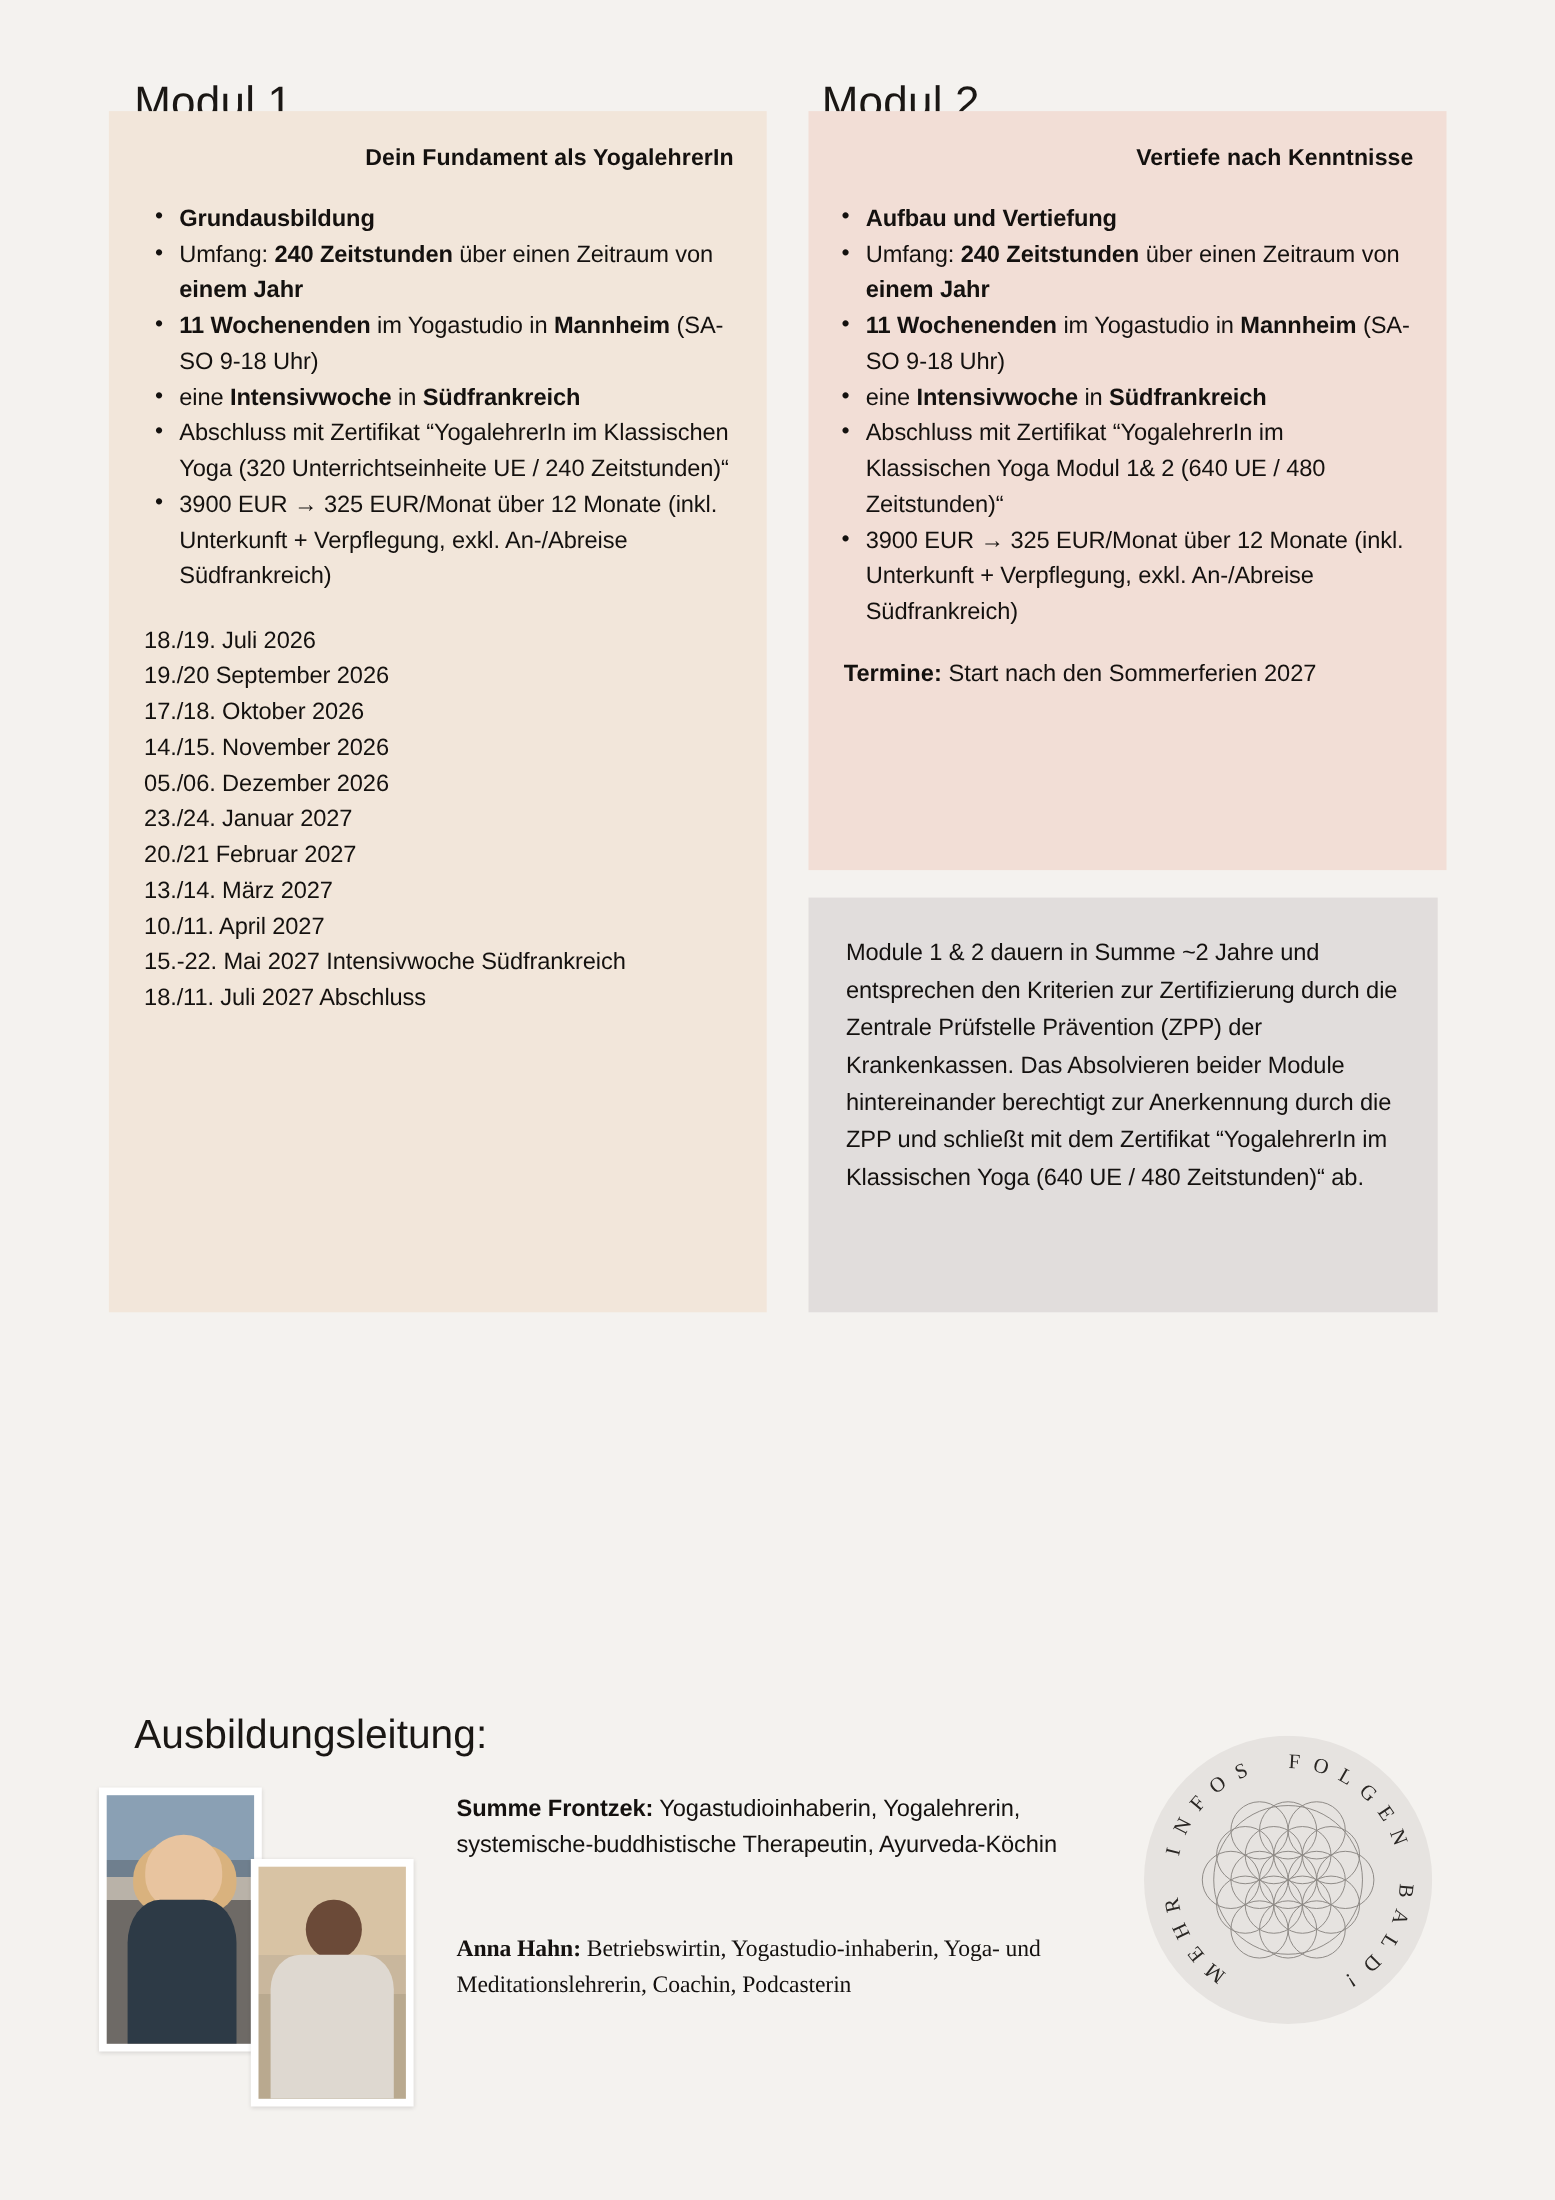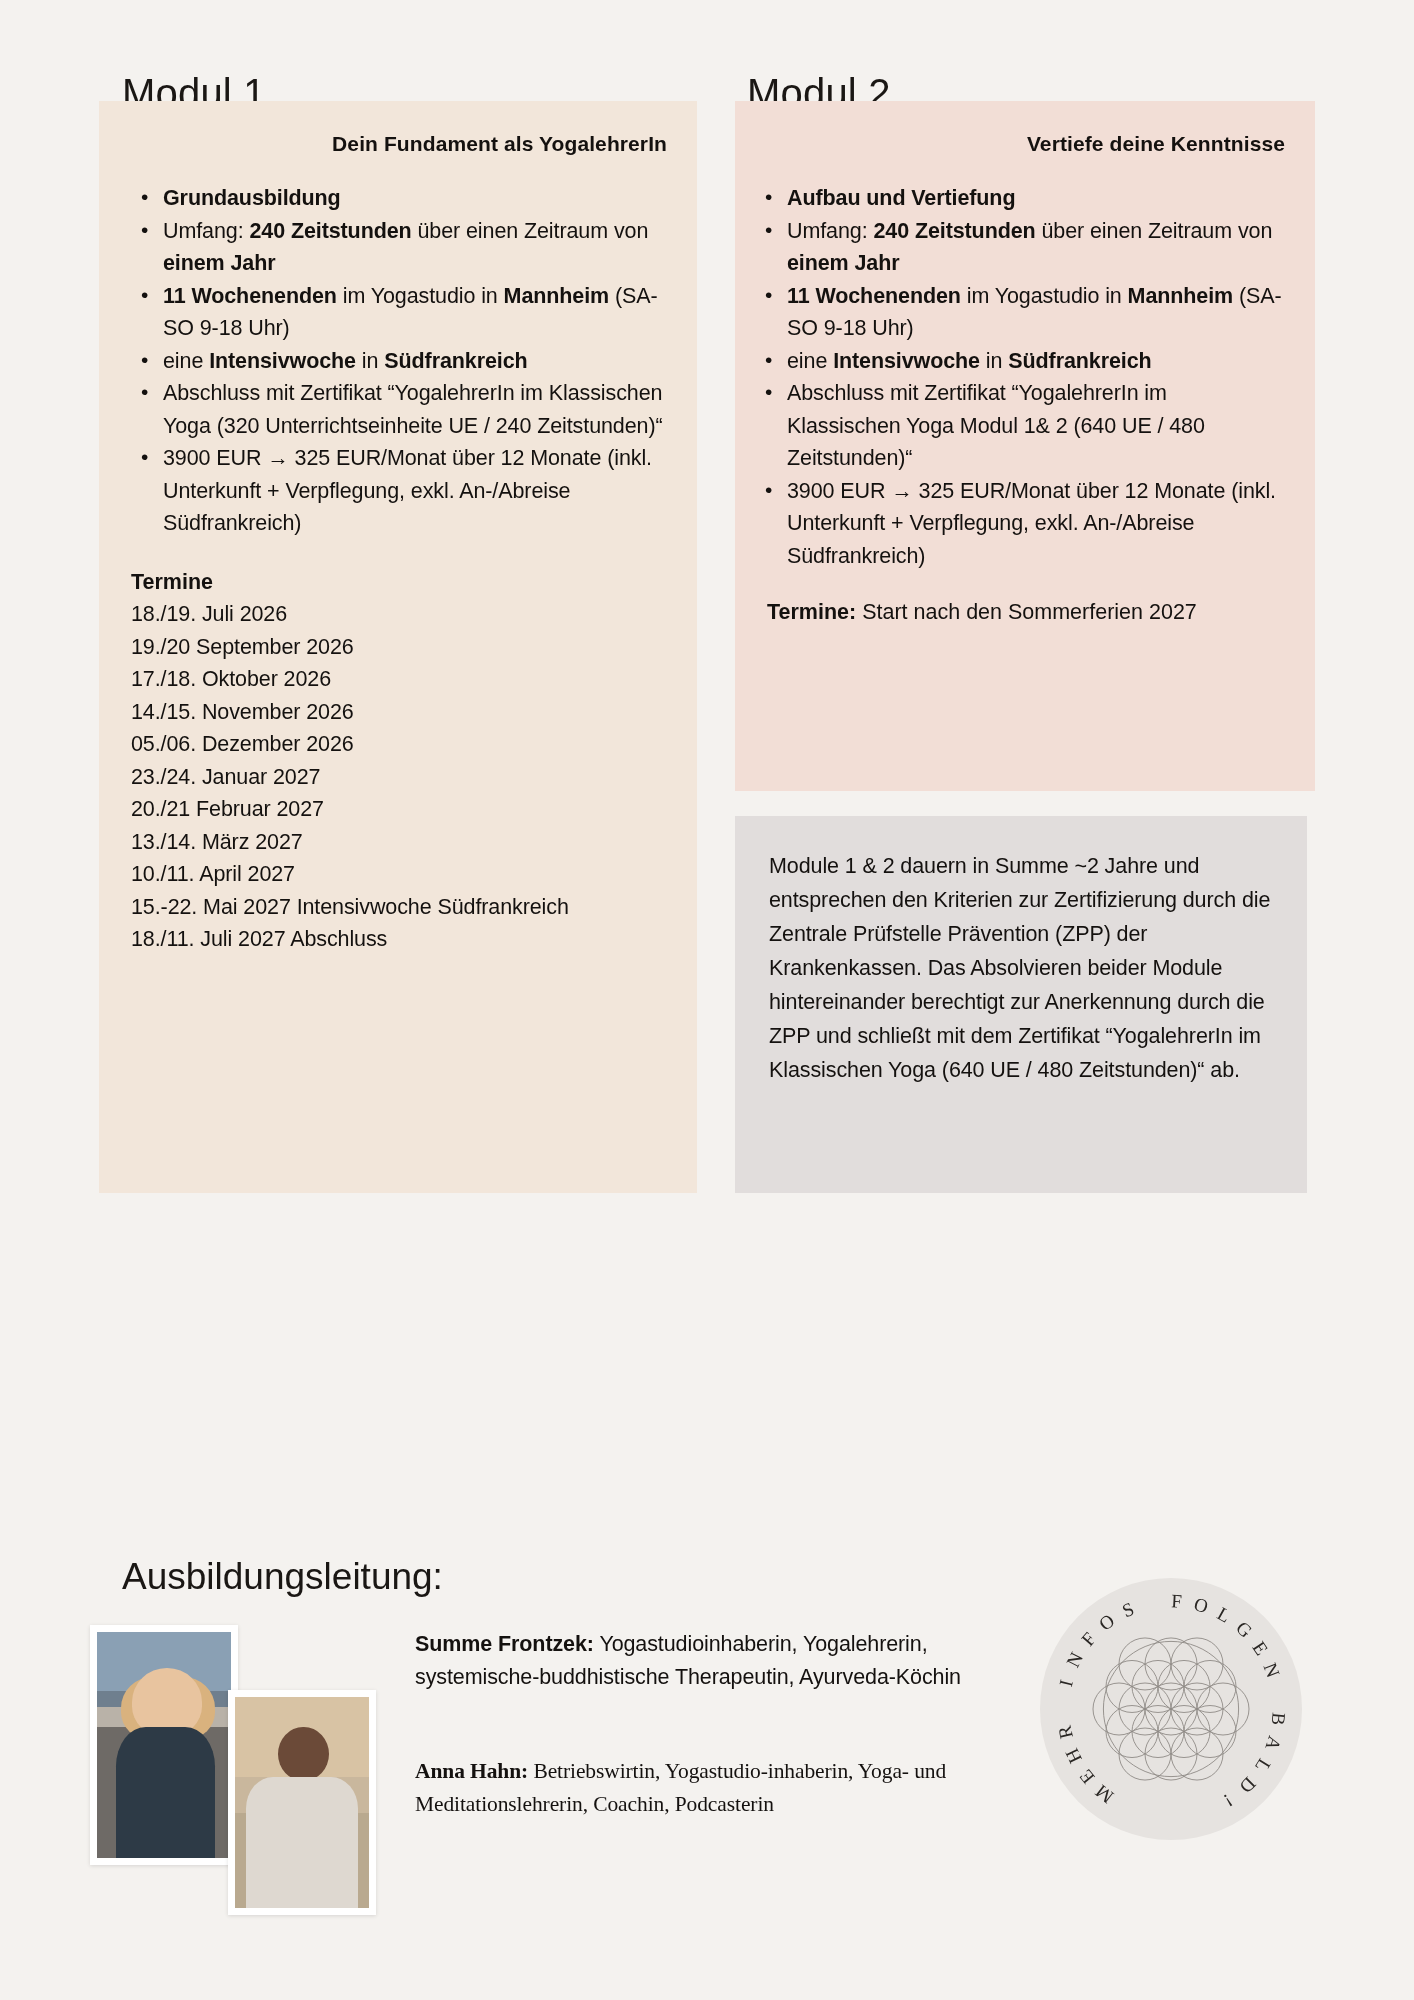--- a/index.html
+++ b/index.html
@@ -180,21 +180,20 @@
       <div class="panel-head">Dein Fundament als YogalehrerIn</div>
       <ul class="bullets" id="m1-bullets">
           <li><b>Grundausbildung</b></li>
           <li><span>Umfang: </span><b>240 Zeitstunden</b><span> über einen Zeitraum von </span><b>einem Jahr</b></li>
           <li><b>11 Wochenenden</b><span> im Yogastudio in </span><b>Mannheim</b><span> (SA-SO 9-18 Uhr)</span></li>
           <li><span>eine </span><b>Intensivwoche</b><span> in </span><b>Südfrankreich</b></li>
           <li><span>Abschluss mit Zertifikat “YogalehrerIn im Klassischen Yoga (320 Unterrichtseinheite UE / 240 Zeitstunden)“</span></li>
           <li><span>3900 EUR → 325 EUR/Monat über 12 Monate (inkl. Unterkunft + Verpflegung, exkl. An-/Abreise Südfrankreich)</span></li>
         </ul>
       <div class="termine-block">
-        <div class="termine-head">Termine</div>
         <div id="m1-termine">
             <div class="termine-line">18./19. Juli 2026</div>
             <div class="termine-line">19./20 September 2026</div>
             <div class="termine-line">17./18. Oktober 2026</div>
             <div class="termine-line">14./15. November 2026</div>
             <div class="termine-line">05./06. Dezember 2026</div>
             <div class="termine-line">23./24. Januar 2027</div>
             <div class="termine-line">20./21 Februar 2027</div>
             <div class="termine-line">13./14. März 2027</div>
             <div class="termine-line">10./11. April 2027</div>
@@ -202,21 +201,21 @@
             <div class="termine-line">18./11. Juli 2027 Abschluss</div>
           </div>
       </div>
     </div>
   </div>
 
   <div class="col-title" id="title-m2">Modul 2</div>
 
   <div class="panel" id="panel-m2">
     <div class="panel-inner">
-      <div class="panel-head">Vertiefe deine Kenntnisse</div>
+      <div class="panel-head">Vertiefe nach Kenntnisse</div>
       <ul class="bullets" id="m2-bullets">
           <li><b>Aufbau und Vertiefung</b></li>
           <li><span>Umfang: </span><b>240 Zeitstunden</b><span> über einen Zeitraum von </span><b>einem Jahr</b></li>
           <li><b>11 Wochenenden</b><span> im Yogastudio in </span><b>Mannheim</b><span> (SA-SO 9-18 Uhr)</span></li>
           <li><span>eine </span><b>Intensivwoche</b><span> in </span><b>Südfrankreich</b></li>
           <li><span>Abschluss mit Zertifikat “YogalehrerIn im Klassischen Yoga Modul 1&amp; 2 (640 UE / 480 Zeitstunden)“</span></li>
           <li><span>3900 EUR → 325 EUR/Monat über 12 Monate (inkl. Unterkunft + Verpflegung, exkl. An-/Abreise Südfrankreich)</span></li>
         </ul>
       <div class="termine-inline">
         <b>Termine:</b><span> Start nach den Sommerferien 2027</span>

